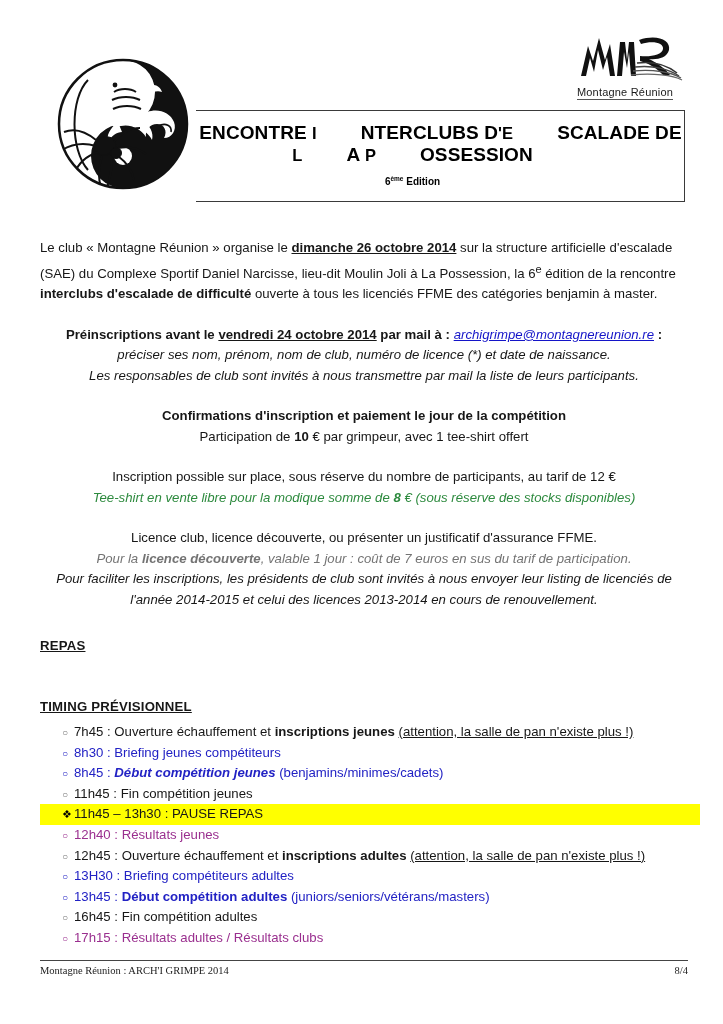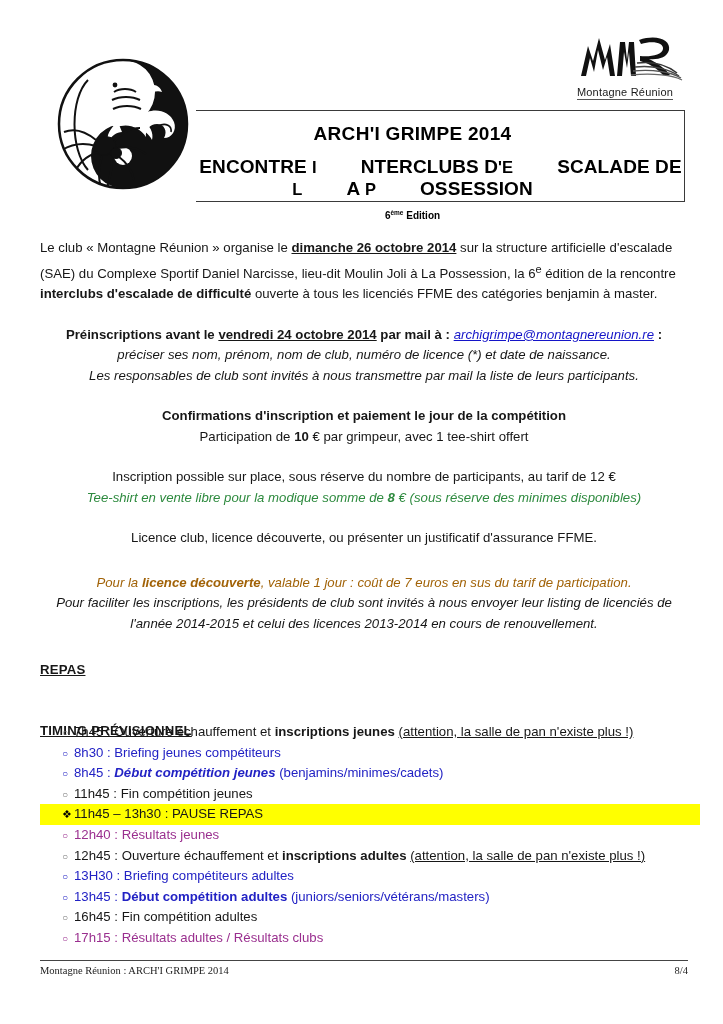--- a/index.html
+++ b/index.html
@@ -122,21 +122,21 @@
   .gap-lg { height: 26px; }
 
   .email {
     color: #1414c8;
     text-decoration: underline;
     font-style: italic;
     font-weight: normal;
   }
 
   .green  { color: #2d8a3e; }
-  .orange { color: #a16207; margin-top: 24px; }
+  .orange { color: #737373; }
 
   .sec-head {
     font-size: 13.2px;
     font-weight: bold;
     text-decoration: underline;
     letter-spacing: .2px;
   }
 
   
   .timing {
@@ -199,21 +199,20 @@
         <path d="M70 37 C88 35 104 39 114 46" stroke="#444" stroke-width="1.5" fill="none"></path>
         <path d="M68 41 C88 39 106 42 116 48" stroke="#555" stroke-width="1.4" fill="none"></path>
         <path d="M66 45 C88 43 108 45 117 50" stroke="#666" stroke-width="1.3" fill="none"></path>
       </svg>
       <span class="logo-mr-label">Montagne Réunion</span>
     </div>
 
     <div class="logo-cover"></div>
 
     <div class="title-box">
-      <div class="title-main">ARCH'I GRIMPE 2014</div>
       <div class="title-sub"><span>R</span><span class="sc">ENCONTRE </span><span>I</span><span class="sc">NTERCLUBS D</span><span>'E</span><span class="sc">SCALADE DE </span><span>L</span><span class="sc">A </span><span>P</span><span class="sc">OSSESSION</span></div>
       <div class="title-edition"><span>6</span><sup>ème</sup> <span>Edition</span></div>
     </div>
 
     <div class="logo-yinyang">
       <svg viewBox="0 0 150 165" width="150" height="165">
         <defs>
           <clipPath id="circClip">
               <circle cx="75" cy="82" r="64"></circle>
             </clipPath>
@@ -272,21 +271,21 @@
     <div class="p-center i">Les responsables de club sont invités à nous transmettre par mail la liste de leurs participants.</div>
 
     <div class="gap-md"></div>
 
     <div class="p-center b">Confirmations d'inscription et paiement le jour de la compétition</div>
     <div class="p-center"><span>Participation de </span><span class="b">10</span><span> € par grimpeur, avec 1 tee-shirt offert</span></div>
 
     <div class="gap-md"></div>
 
     <div class="p-center">Inscription possible sur place, sous réserve du nombre de participants, au tarif de 12 €</div>
-    <div class="p-center i green"><span>Tee-shirt en vente libre pour la modique somme de </span><span class="b">8</span><span> € (sous réserve des minimes disponibles)</span></div>
+    <div class="p-center i green"><span>Tee-shirt en vente libre pour la modique somme de </span><span class="b">8</span><span> € (sous réserve des stocks disponibles)</span></div>
 
     <div class="gap-md"></div>
 
     <div class="p-center">Licence club, licence découverte, ou présenter un justificatif d'assurance FFME.</div>
     <div class="p-center i orange"><span>Pour la </span><span class="b">licence découverte</span><span>, valable 1 jour : coût de 7 euros en sus du tarif de participation.</span></div>
     <div class="p-center i">Pour faciliter les inscriptions, les présidents de club sont invités à nous envoyer leur listing de licenciés de l'année 2014-2015 et celui des licences 2013-2014 en cours de renouvellement.</div>
 
     <div class="gap-lg"></div>
 
     <div class="sec-head">REPAS</div>

